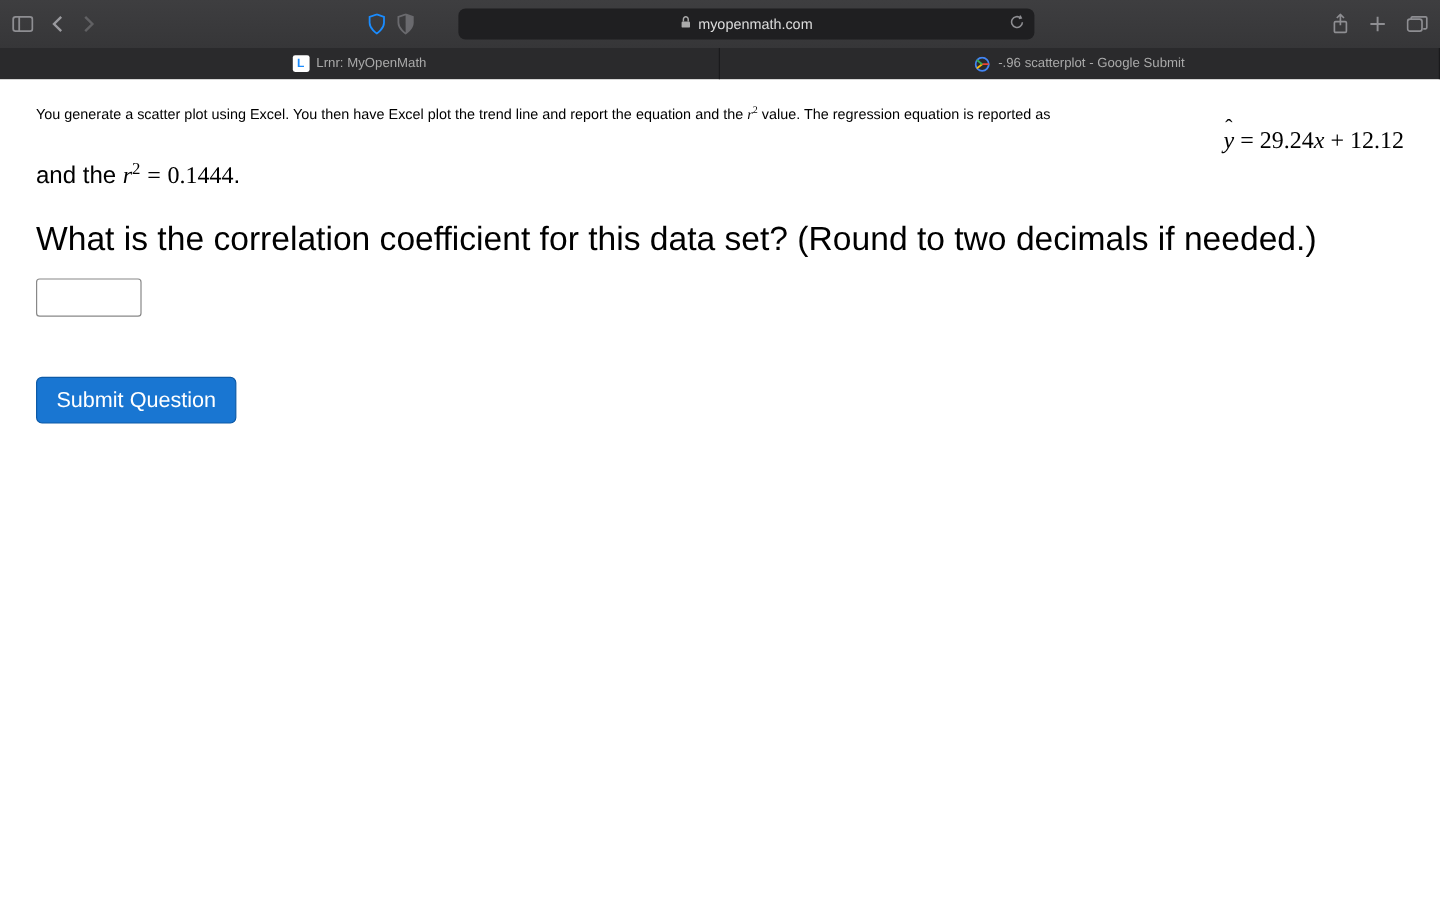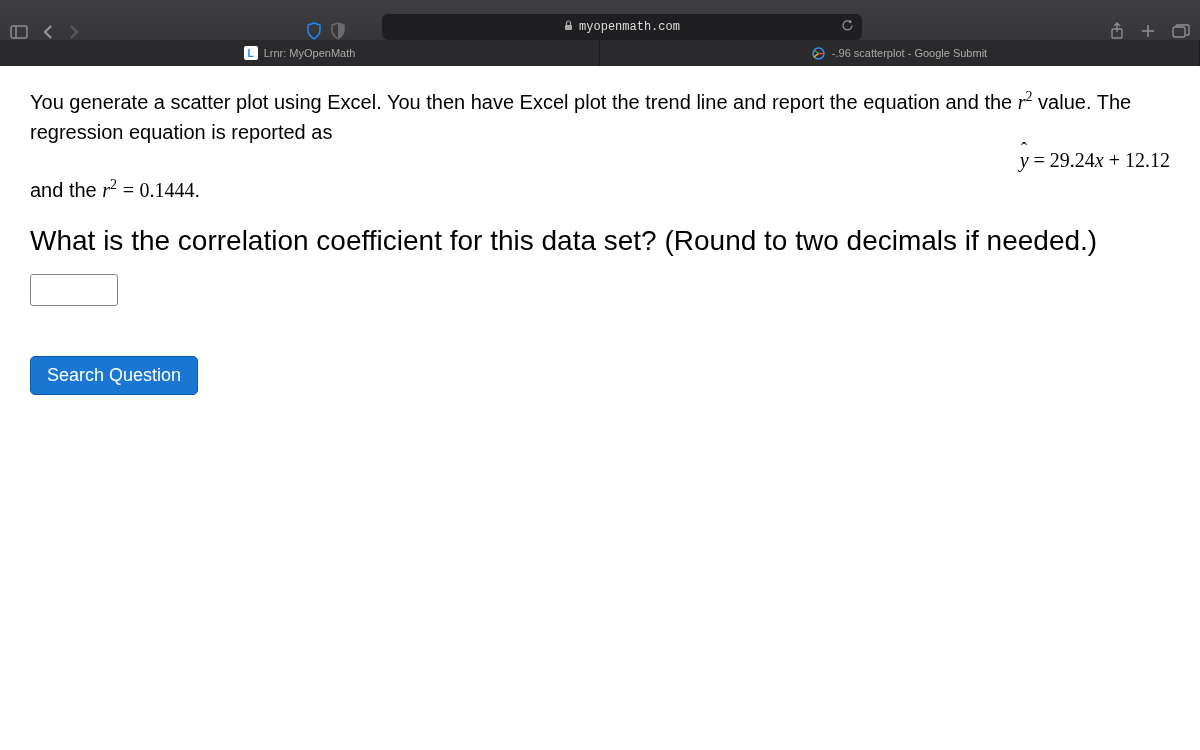--- a/index.html
+++ b/index.html
@@ -3,24 +3,23 @@
   <meta charset="utf-8">
   <style>
     * { margin: 0; padding: 0; box-sizing: border-box; }
     body { font-family: -apple-system, BlinkMacSystemFont, "Segoe UI", sans-serif; background: #fff; width: 1200px; height: 750px; overflow: hidden; }
     
     
     .toolbar {
       height: 40px;
       background: linear-gradient(to bottom, #3e3e40, #363638);
       display: flex;
-      align-items: flex-end;
+      align-items: center;
       padding: 0 10px;
       gap: 26px;
-      font-family: Liberation Mono, monospace;
     }
     .toolbar-left { display: flex; align-items: center; gap: 14px; }
     .toolbar-right { display: flex; align-items: center; gap: 16px; margin-left: auto; }
     .icon-btn { color: #8e8e92; cursor: pointer; display: flex; align-items: center; justify-content: center; }
     .icon-btn.disabled { opacity: 0.4; }
     .nav-arrow { font-size: 18px; font-weight: 300; }
     .shield-group { display: flex; align-items: center; gap: 8px; margin-left: 200px; }
     .shield-blue { color: #1a8cff; }
     .shield-dark { color: #5a5a5e; }
     
@@ -67,21 +66,21 @@
     .favicon-l { background: #fff; color: #1a8cff; border-radius: 2px; font-weight: bold; }
     .favicon-m { color: #fff; font-weight: bold; }
     .favicon-g { }
     
     
     .content {
       padding: 20px 30px;
       font-family: Verdana, Geneva, sans-serif;
     }
     .problem-text {
-      font-size: 20px;
+      font-size: 12px;
       line-height: 1.5;
       color: #000;
     }
     .problem-text .math-var { font-style: italic; font-family: 'Times New Roman', serif; }
     .problem-text sup { font-size: 0.7em; vertical-align: super; font-style: normal; }
     
     .equation-line {
       text-align: right;
       font-size: 20px;
       font-family: 'Times New Roman', serif;
@@ -237,15 +236,15 @@
 
   <div class="r2-line problem-text">
     <span>and the </span><span class="math-var serif-math">r</span><sup class="serif-math">2</sup> <span class="serif-math">=</span> <span class="serif-math">0.1444</span><span>.</span>
   </div>
 
   <div class="question-line problem-text">What is the correlation coefficient for this data set? (Round to two decimals if needed.)</div>
 
   <input type="text" class="answer-input" style="">
 
   <div>
-    <button class="submit-btn">Search Question</button>
+    <button class="submit-btn">Submit Question</button>
   </div>
 </div>
 
 </body></html>

